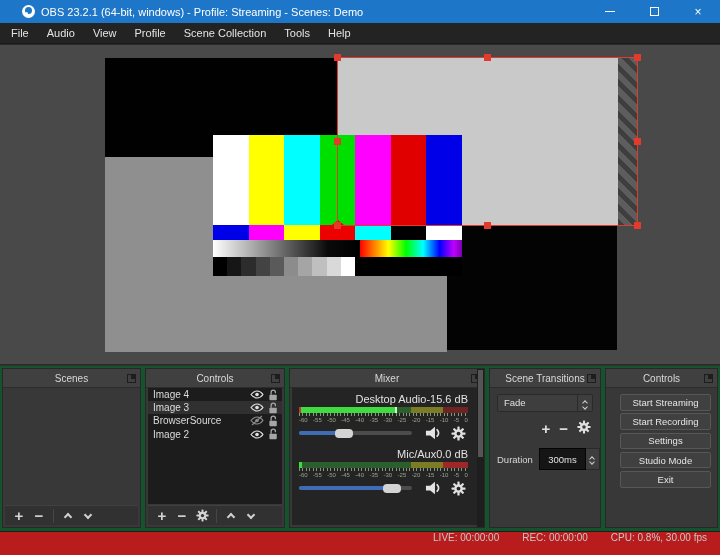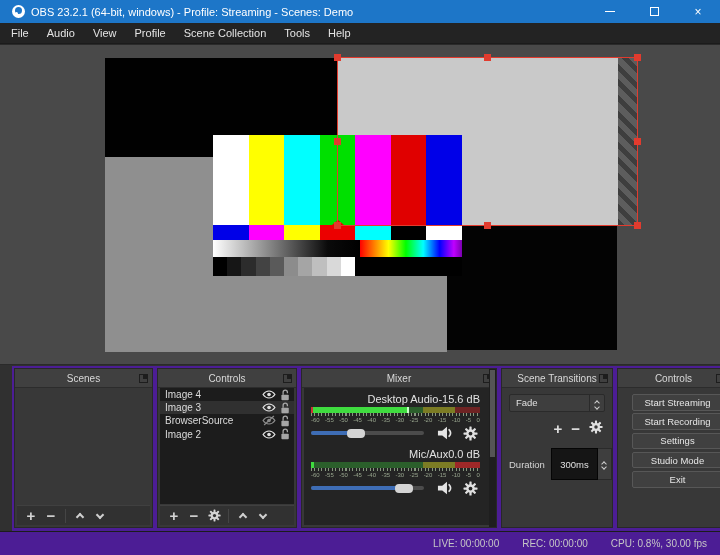--- a/index.html
+++ b/index.html
@@ -2,21 +2,21 @@
 <html><head>
 <meta charset="utf-8">
 <style>
   * { margin:0; padding:0; box-sizing:border-box; }
   html,body { background:#1a1a1a; }
   #app { position:relative; width:720px; height:555px; overflow:hidden;
          font-family:"Liberation Sans",sans-serif; background:#303030; user-select:none; }
 
   
   #titlebar { position:absolute; top:0; left:0; right:0; height:23px; background:#1d76c8;
-              display:flex; align-items:center; padding-left:12px; color:#fff; font-size:11px; }
+              display:flex; align-items:center; padding-left:22px; color:#fff; font-size:11px; }
   .obs-logo { width:13px; height:13px; border-radius:50%; background:#fff; position:relative; margin-right:6px; flex:0 0 auto; }
   .obs-logo::after { content:""; position:absolute; left:3px; top:2px; width:7px; height:7px; border-radius:50%; background:#1d76c8; }
   .obs-logo::before { content:""; position:absolute; left:3px; top:7px; width:3px; height:3px; border-radius:50%; background:#fff; z-index:1; }
   #win-buttons { position:absolute; right:0; top:0; height:23px; display:flex; }
   .win-btn { width:44px; height:23px; display:flex; align-items:center; justify-content:center; color:#fff; font-size:12px; }
   .glyph-min { width:10px; height:1px; background:#fff; display:block; }
   .glyph-max { width:9px; height:9px; border:1px solid #fff; display:block; }
 
   
   #menubar { position:absolute; top:23px; left:0; right:0; height:21px; background:#232323;
@@ -52,21 +52,21 @@
 
   
   #sel-overlay { position:absolute; left:337px; top:12px; width:301px; height:169px;
                  border:1px solid #e23b2e; pointer-events:none; }
   .handle { position:absolute; width:7px; height:7px; background:#e23b2e; }
   .h-tl{left:-4px;top:-4px;} .h-tc{left:50%;margin-left:-4px;top:-4px;} .h-tr{right:-4px;top:-4px;}
   .h-ml{left:-4px;top:50%;margin-top:-4px;} .h-mr{right:-4px;top:50%;margin-top:-4px;}
   .h-bl{left:-4px;bottom:-4px;} .h-bc{left:50%;margin-left:-4px;bottom:-4px;} .h-br{right:-4px;bottom:-4px;}
 
   
-  #dock { position:absolute; top:366px; left:12px; right:0; height:165px; background:#4c1d95; }
+  #dock { position:absolute; top:366px; left:0; right:0; height:165px; background:#14532d; }
   .panel { position:absolute; top:2px; bottom:3px; background:#383838; border:1px solid #282828; }
   #panel-scenes  { left:2px;   width:139px; }
   #panel-sources { left:145px; width:140px; }
   #panel-mixer   { left:289px; width:196px; }
   #panel-trans   { left:489px; width:112px; }
   #panel-ctrl    { left:605px; width:113px; }
   .panel-title { height:19px; background:#404040; border-bottom:1px solid #2c2c2c; display:flex;
                  align-items:center; justify-content:center; font-size:10px; color:#d8d8d8; position:relative; }
   .float-icon { position:absolute; right:4px; top:5px; width:9px; height:9px; border:1px solid #1d1d1d; }
   .float-icon::after { content:""; position:absolute; right:-1px; top:-1px; width:5px; height:5px; background:#1d1d1d; }
@@ -113,34 +113,34 @@
   
   .trans-body { padding:6px 7px 0 7px; }
   .combo { display:flex; height:18px; background:#3e3e3e; border:1px solid #2a2a2a; border-radius:2px; }
   .combo .val { flex:1; font-size:9.5px; color:#e0e0e0; line-height:16px; padding-left:6px; }
   .combo .spin { width:15px; border-left:1px solid #2a2a2a; display:flex; flex-direction:column;
                  align-items:center; justify-content:center; gap:2px; }
   .trans-btnrow { display:flex; justify-content:flex-end; align-items:center; gap:9px; margin-top:8px; padding-right:2px; }
   .trans-btnrow .t-btn { color:#e0e0e0; font-size:15px; font-weight:bold; line-height:14px; }
   .dur-row { display:flex; align-items:center; margin-top:10px; }
   .dur-row .lbl { font-size:9.5px; color:#d6d6d6; flex:1; }
-  .spinbox { display:flex; height:32px;padding-left:6px; }
+  .spinbox { display:flex; height:22px;padding-left:6px; }
   .spinbox .val { width:47px; background:#151515; border:1px solid #050505; color:#e0e0e0;
                   font-size:9.5px; display:flex; align-items:center; justify-content:center; }
   .spinbox .spin { width:14px; background:#3e3e3e; border:1px solid #2a2a2a; border-left:none;
                    display:flex; flex-direction:column; align-items:center; justify-content:center; gap:1px; }
 
   
   .ctrl-body { padding:6px 6px 0 6px; display:flex; flex-direction:column; gap:2.8px; }
   .ctrl-btn { height:16.5px; background:#404040; border:1px solid #575757; border-radius:2px;
               font-size:9.5px; color:#e6e6e6; display:flex; align-items:center; justify-content:center;margin-left:8px; }
 
   
-  #statusbar { position:absolute; bottom:0; left:0; right:0; height:24px; background:#4c1d95;
-               border-top:1px solid #1c1c1c; display:flex; align-items:center; justify-content:flex-end;
+  #statusbar { position:absolute; bottom:0; left:0; right:0; height:24px; background:#b91c1c;
+               border-top:1px solid #1c1c1c; display:flex; justify-content:flex-end;
                gap:23px; padding-right:13px; font-size:10px; color:#c6c6c6; }
 </style>
 </head>
 <body>
 
 <div id="app">
 
   <div id="titlebar" style="background: rgb(29, 118, 200);">
     <span class="obs-logo"></span>
     <span>OBS 23.2.1 (64-bit, windows) - Profile: Streaming - Scenes: Demo</span>

